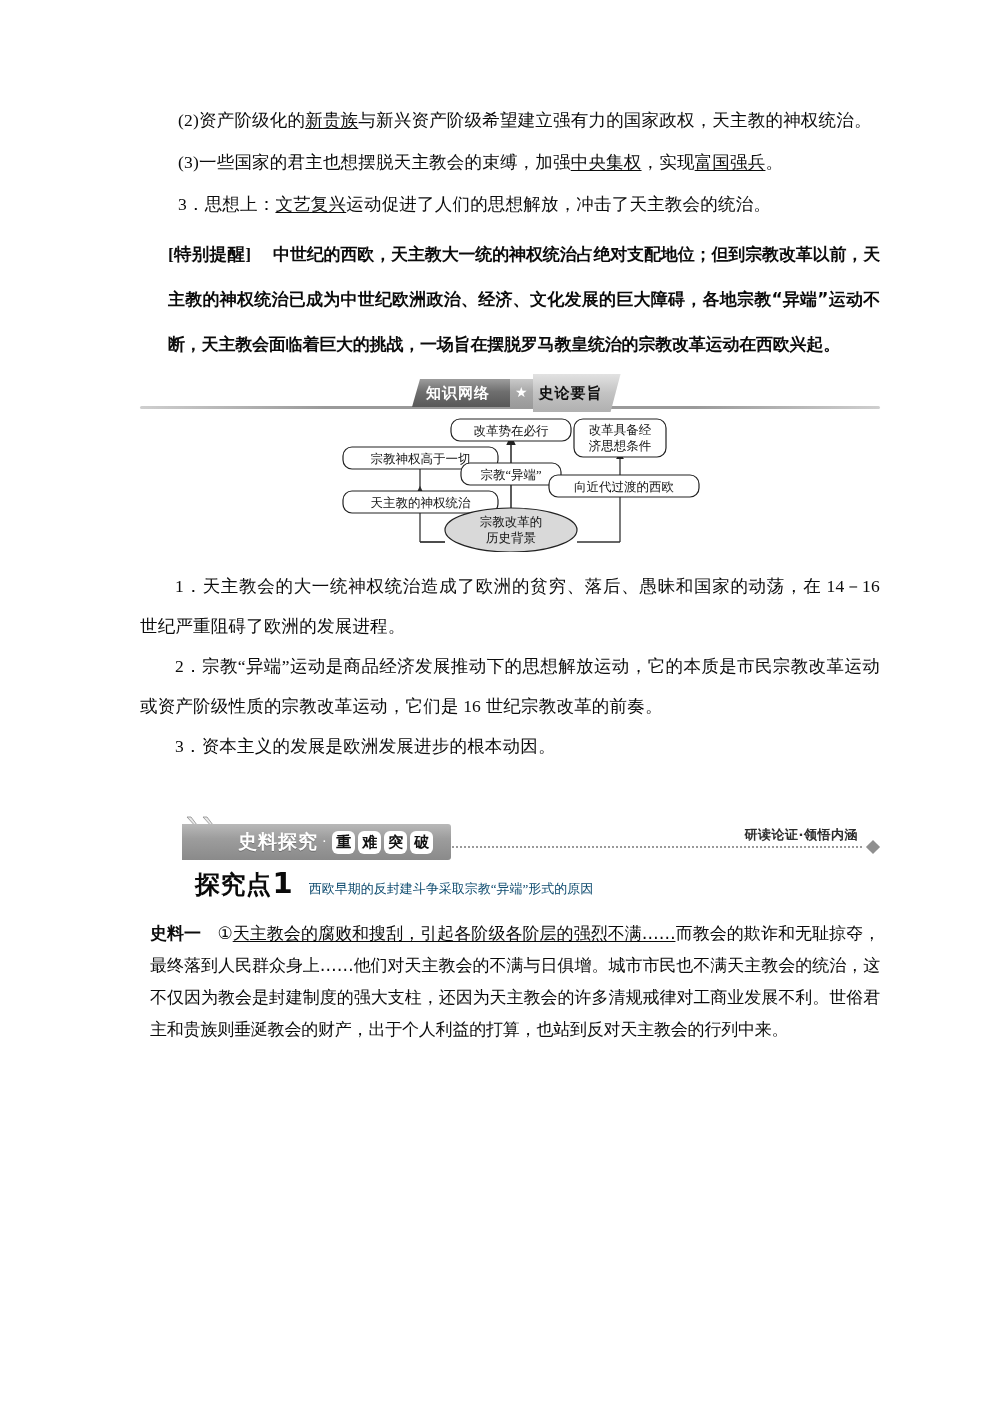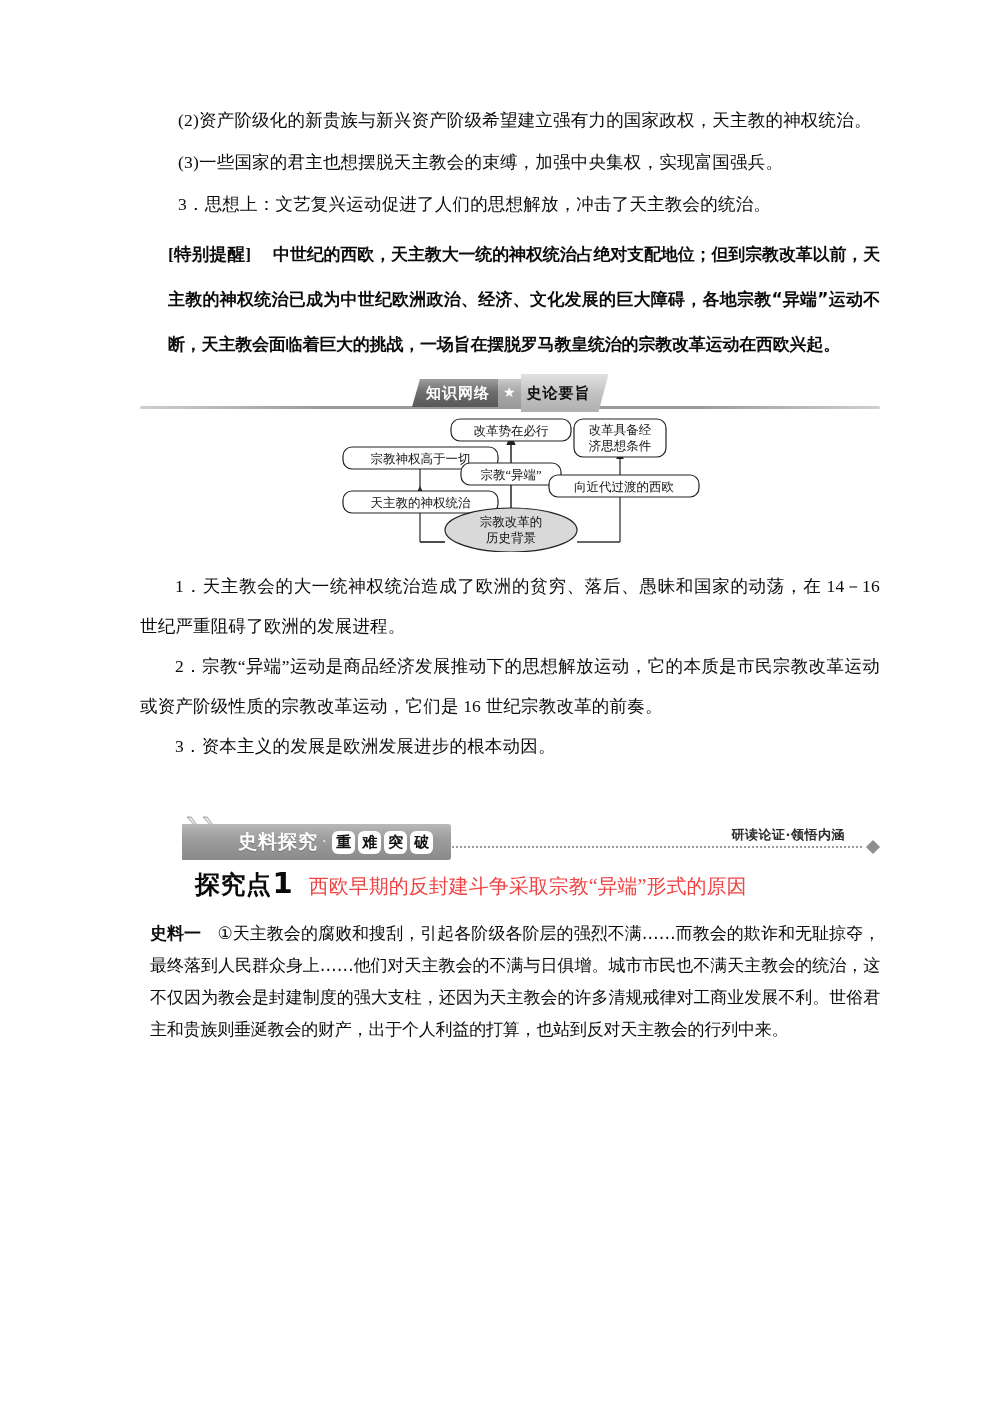--- a/index.html
+++ b/index.html
@@ -32,21 +32,21 @@
   .p-song {
     font-family: "Liberation Serif", "DejaVu Serif", serif;
     font-size: 17.5px;
     line-height: 40px;
     text-align: justify;
     letter-spacing: 0.2px;
     margin: 0;
     color: #0c0c0c;
   }
   .indent2 { text-indent: 2em; }
-  .u { text-underline-offset: 2px; margin-top: 36px; }
+  .u { text-decoration: underline; text-underline-offset: 2px; margin-top: 36px; }
 
   
   .p-hei {
     font-family: "DejaVu Sans", "Liberation Sans", sans-serif;
     font-size: 17px;
     line-height: 45px;
     text-align: justify;
     margin: 0;
     color: #0b0b0b;
     font-weight: 600;
@@ -87,21 +87,21 @@
     display: flex;
     align-items: center;
     padding: 0 6px 0 2px;
   }
   .net-tab-dark {
     background: linear-gradient(to bottom,#9d9d9d 0%,#6f6f6f 45%,#585858 100%);
     color: #fff;
     height: 28px;
     display: flex;
     align-items: center;
-    padding: 0 8px 0 14px;
+    padding: 0 20px 0 14px;
     font-family: "DejaVu Sans", "Liberation Sans", sans-serif;
     font-weight: 700;
     font-size: 15px;
     letter-spacing: 1px;
     clip-path: polygon(8px 0, 100% 0, 100% 100%, 0 100%);
   }
   .net-star {
     background: linear-gradient(to bottom,#c9c9c9 0%,#a9a9a9 45%,#9a9a9a 100%);
     height: 28px;
     display: flex;
@@ -192,21 +192,21 @@
     background: #ffffff;
     border-radius: 6px;
     font-family: "DejaVu Sans", "Liberation Sans", sans-serif;
     font-weight: 700;
     font-size: 15px;
     color: #111;
     margin: 0 1.5px;
   }
   .sl-right {
     position: absolute;
-    right: 35px; bottom: 8px;
+    right: 22px; bottom: 8px;
     font-family: "DejaVu Sans", "Liberation Sans", sans-serif;
     font-weight: 700;
     font-size: 13px;
     color: #2b2b2b;
     background: #fff;
     padding-left: 8px;
     letter-spacing: 0.5px;
   }
 
   
@@ -225,22 +225,22 @@
   }
   .tjd-num {
     font-family: "DejaVu Sans", "Liberation Sans", sans-serif;
     font-weight: 700;
     font-size: 29px;
     color: #0a0a0a;
     margin-left: 1px;
   }
   .tjd-sub {
     font-family: "Liberation Serif", "DejaVu Serif", serif;
-    font-size: 20px;
-    color: #ef4444;
+    font-size: 13px;
+    color: #0c4a6e;
     margin-left: 16px;
   }
 
   .blk { margin-top: 16px; }
   .blk-sl2 { margin-top: 24px; }
 </style>
 </head>
 <body>
 
 <div class="page">

